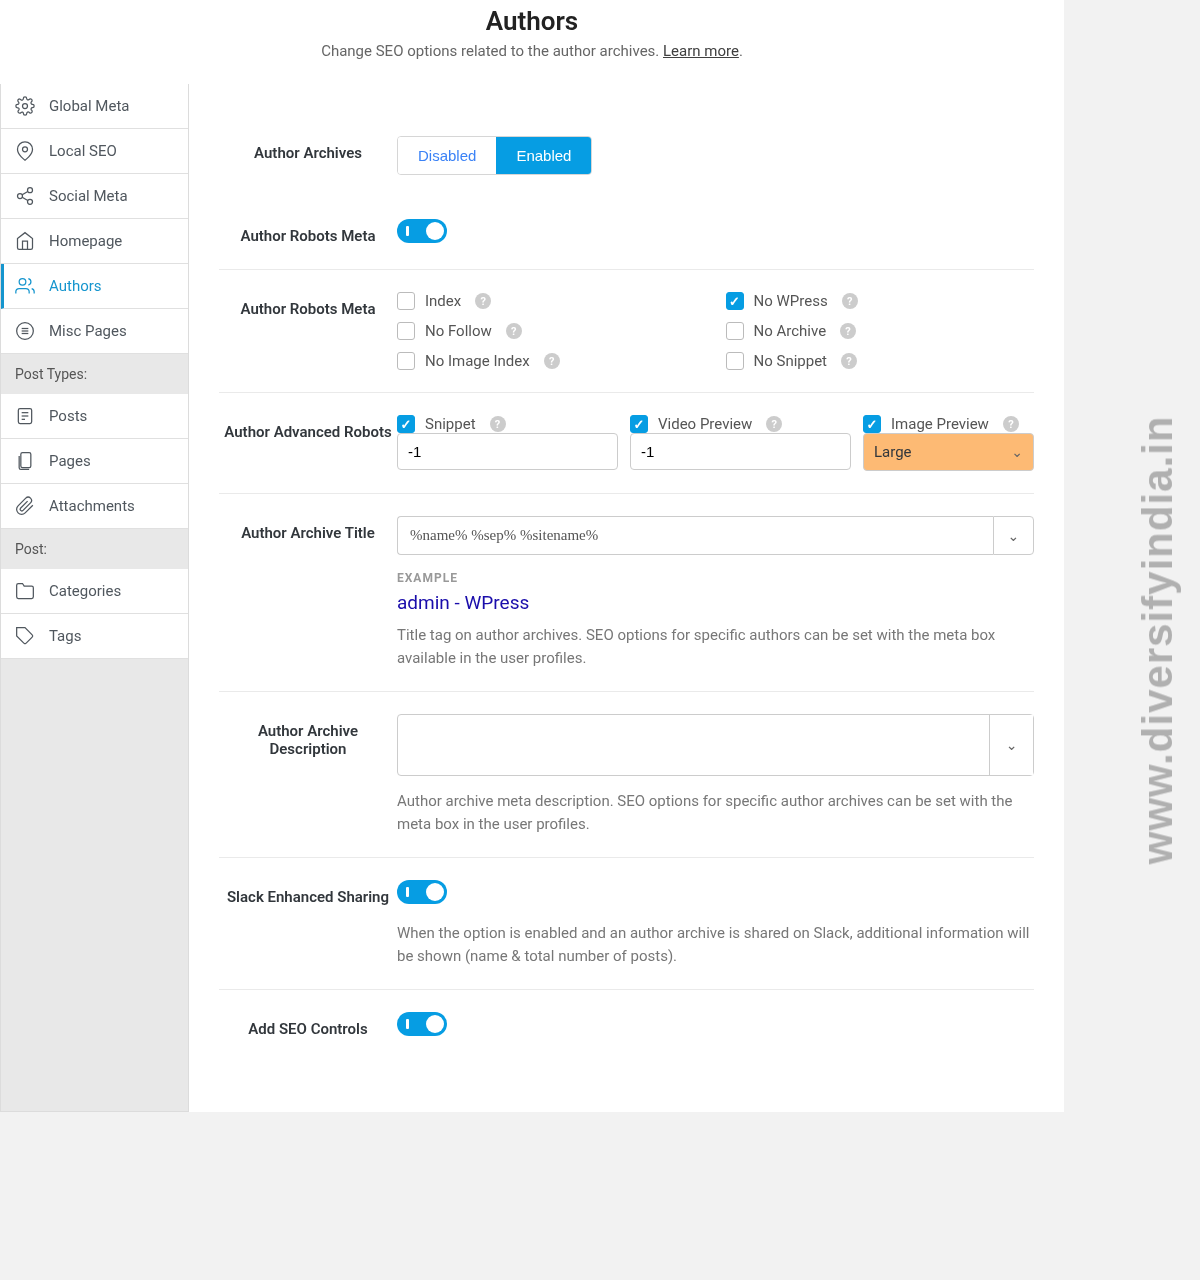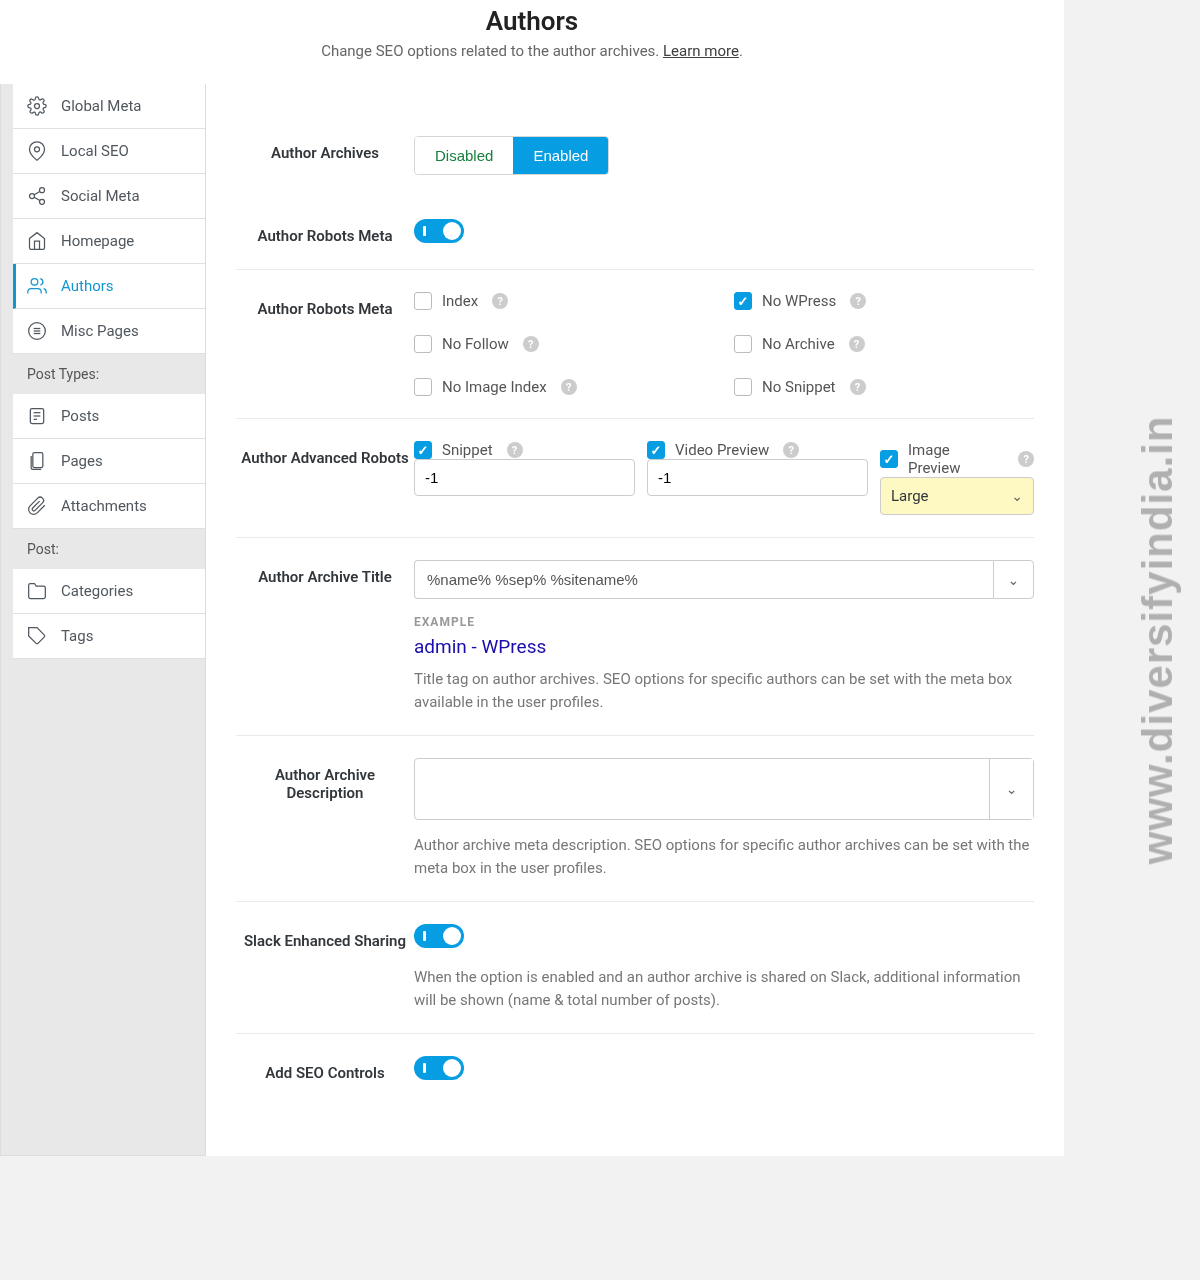--- a/index.html
+++ b/index.html
@@ -3,52 +3,52 @@
 <meta charset="utf-8">
 <style>
 * { box-sizing: border-box; margin: 0; padding: 0; }
 body { font-family: -apple-system, BlinkMacSystemFont, "Segoe UI", Roboto, sans-serif; background: #f2f2f2; color: #32373c; font-size: 15px; }
 .page { width: 1064px; background: #f2f2f2; }
 .header { background: #fff; text-align: center; padding: 6px 20px 24px; }
 .header h1 { font-size: 26px; font-weight: 600; color: #222; margin-bottom: 6px; }
 .header p { color: #666; font-size: 15px; }
 .header a { color: #404040; text-decoration: underline; }
 .body { display: flex; }
-.sidebar { width: 206px; background: #e8e8e8; border: 1px solid #dcdcdc; border-top: none; padding-left: 12px; }
+.sidebar { width: 189px; background: #e8e8e8; border: 1px solid #dcdcdc; border-top: none; }
 .content { flex: 1; background: #fff; padding: 40px 30px 40px 30px; }
 .nav-item { display: flex; align-items: center; gap: 14px; padding: 12px 14px; cursor: pointer; background: #fff; border-bottom: 1px solid #e0e0e0; color: #50575e; }
 .nav-item.active { color: #1595ce; border-left: 3px solid #1595ce; padding-left: 11px; }
 .nav-header { padding: 12px 14px; background: #e8e8e8; color: #555; font-size: 14px; }
 .icon { width: 20px; height: 20px; display: inline-flex; align-items: center; justify-content: center; flex-shrink: 0; }
 .icon svg { width: 20px; height: 20px; stroke: currentColor; fill: none; stroke-width: 1.5; }
 .row { display: flex; padding: 12px 0 22px; border-bottom: 1px solid #eaeaea; margin-bottom: 10px; }
 .row.noborder { border-bottom: none; }
 .row-label { width: 178px; flex-shrink: 0; font-weight: 600; color: #32373c; font-size: 15px; padding-top: 8px; text-align: center; }
 .row-field { flex: 1; }
 .toggle-group { display: inline-flex; border: 1px solid #d6d6d6; border-radius: 4px; overflow: hidden; }
-.toggle-btn { padding: 10px 20px; background: #fff; border: none; cursor: pointer; font-size: 15px; color: #15803d; }
+.toggle-btn { padding: 10px 20px; background: #fff; border: none; cursor: pointer; font-size: 15px; color: #3b82f6; }
 .toggle-btn.active { background: #069de3; color: #fff; }
 .text-input { width: 100%; padding: 10px 12px; border: 1px solid #ccc; border-radius: 4px; font-size: 15px; color: #555; }
 .switch { position: relative; display: inline-block; width: 50px; height: 24px; }
 .switch-track { position: absolute; inset: 0; background: #069de3; border-radius: 24px; }
 .switch-thumb { position: absolute; width: 18px; height: 18px; background: #fff; border-radius: 50%; top: 3px; right: 3px; }
 .switch-tick { position: absolute; left: 9px; top: 7px; width: 3px; height: 10px; background: #fff; border-radius: 1px; }
-.check-grid { display: grid; grid-template-columns: 1fr 1fr; gap: 25px 20px; }
+.check-grid { display: grid; grid-template-columns: 1fr 1fr; gap: 12px 20px; }
 .check-item { display: flex; align-items: center; gap: 10px; }
 .cb { width: 18px; height: 18px; border: 1.5px solid #bbb; border-radius: 3px; display: inline-flex; align-items: center; justify-content: center; flex-shrink: 0; }
 .cb.checked { background: #069de3; border-color: #069de3; }
 .cb.checked::after { content: "✓"; color: #fff; font-size: 13px; font-weight: bold; }
 .check-label { color: #555; }
 .help { width: 16px; height: 16px; border-radius: 50%; background: #ccc; color: #fff; display: inline-flex; align-items: center; justify-content: center; font-size: 11px; font-weight: bold; margin-left: 4px; }
 .adv-grid { display: grid; grid-template-columns: repeat(3, 1fr); gap: 12px; }
 .adv-col { display: flex; flex-direction: column; }
 .small-input { padding: 9px 10px; border: 1px solid #ccc; border-radius: 4px; font-size: 15px; }
-.select-box { padding: 9px 10px; border: 1px solid #ccc; border-radius: 4px; font-size: 15px; display: flex; justify-content: space-between; align-items: center; background: #fef9c3; }
+.select-box { padding: 9px 10px; border: 1px solid #ccc; border-radius: 4px; font-size: 15px; display: flex; justify-content: space-between; align-items: center; background: #fdba74; }
 .title-input-wrap { display: flex; }
-.title-input-wrap .text-input { border-radius: 4px 0 0 4px; border-right: none; }
+.title-input-wrap .text-input { border-radius: 4px 0 0 4px; border-right: none; font-family: Liberation Serif, serif; }
 .expand-btn { width: 44px; border: 1px solid #ccc; border-radius: 0 4px 4px 0; background: #fff; display: flex; align-items: center; justify-content: center; cursor: pointer; }
 .example-label { color: #999; font-size: 12px; letter-spacing: 1px; margin-top: 16px; font-weight: 700; }
 .example-val { color: #1a0dab; font-size: 19px; margin: 6px 0 10px; }
 .helptxt { color: #777; font-size: 15px; line-height: 1.5; }
 .textarea-wrap { display: flex; border: 1px solid #ccc; border-radius: 4px; height: 62px; margin-bottom: 14px; }
 .textarea-wrap .ta { flex: 1; border: none; padding: 10px; }
 .textarea-wrap .expand-btn { border: none; border-left: 1px solid #ccc; border-radius: 0; }
 .watermark { position: fixed; right: 18px; top: 50%; transform: translateY(-50%) rotate(180deg); writing-mode: vertical-rl; font-size: 42px; font-weight: 700; color: #b0b0b0; letter-spacing: 1px; font-family: Arial, sans-serif; }
 .chev { font-size: 14px; color: #666; }
 </style>

